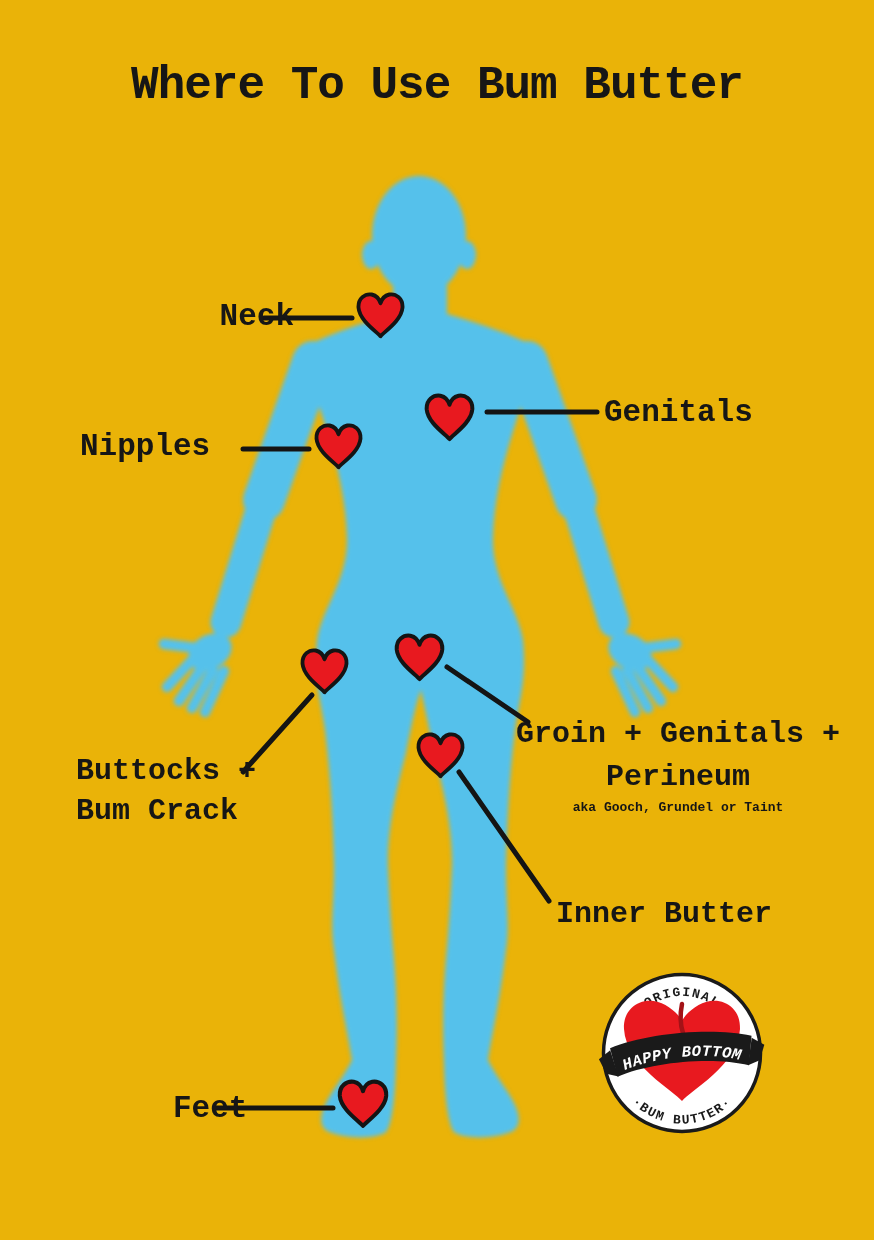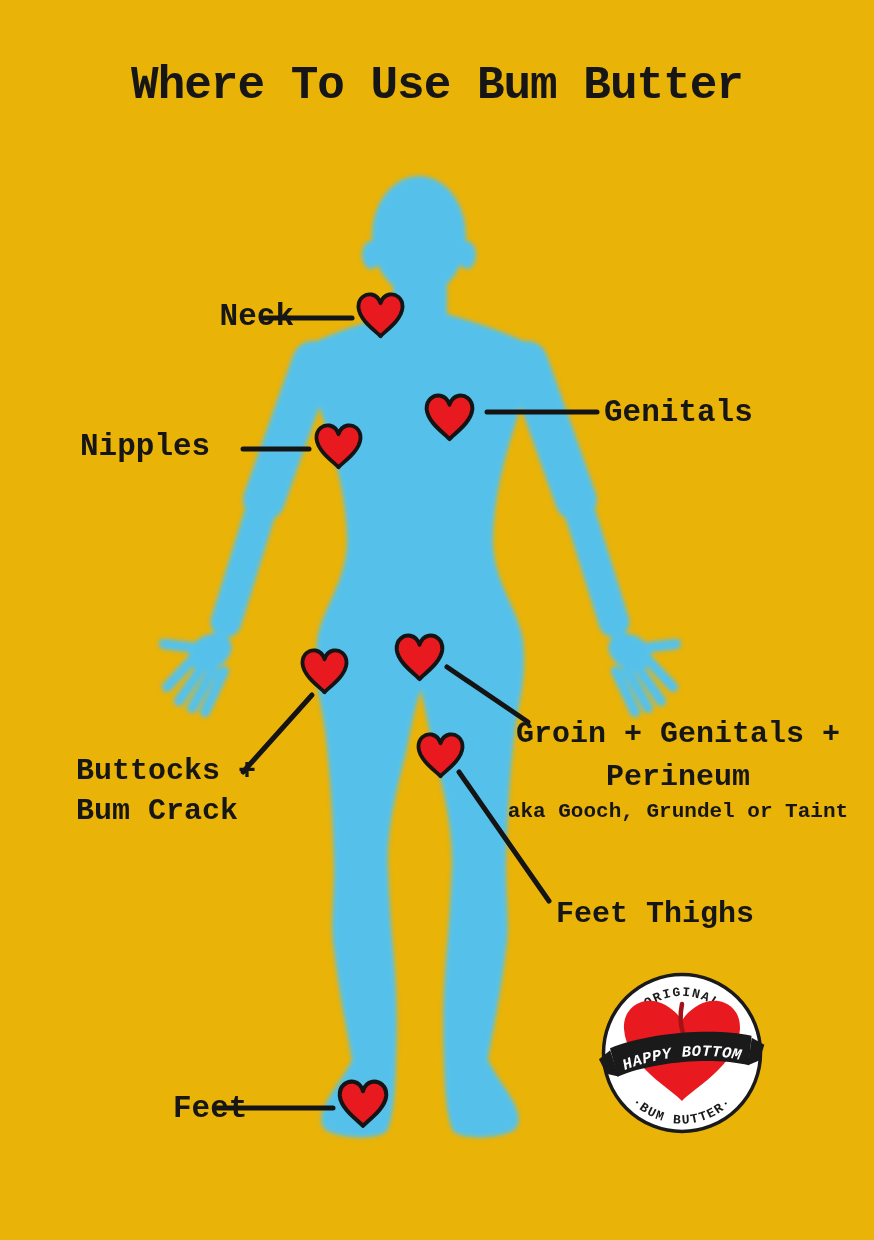--- a/index.html
+++ b/index.html
@@ -12,21 +12,21 @@
   .title {
     position:absolute; left:0; right:0; top:60px; text-align:center;
     font-size:46px; font-weight:700; letter-spacing:-1px; z-index:3;
   }
   .lbl-neck      { top:299px; right:580px; font-size:31px; }
   .lbl-nipples   { top:395px; left:604px;  font-size:31px; }
   .lbl-underarm  { top:429px; left:80px;   font-size:31px; }
   .lbl-buttocks  { top:736px; left:76px;   font-size:30px; line-height:1.33; white-space:normal; width:190px;margin-top:16px; }
   .lbl-groin     { top:713px; left:500px;  width:356px; text-align:center; white-space:normal; }
   .groin-main    { font-size:30px; font-weight:700; line-height:1.44; }
-  .groin-sub     { font-size:21px; font-weight:700; margin-top:1px; }
+  .groin-sub     { font-size:13px; font-weight:700; margin-top:1px; }
   .lbl-innerthighs { top:897px; left:556px; font-size:30px; }
   .lbl-feet      { top:1091px; left:133px; font-size:31px;margin-left:40px; }
 </style>
 </head>
 <body>
 
 <div class="canvas">
 
   <div class="title">Where To Use Bum Butter</div>
 
@@ -154,16 +154,16 @@
     <div>Buttocks +</div>
     <div>Bum Crack</div>
   </div>
 
   <div class="lbl lbl-groin">
     <div class="groin-main">Groin + Genitals +</div>
     <div class="groin-main">Perineum</div>
     <div class="groin-sub">aka Gooch, Grundel or Taint</div>
   </div>
 
-  <div class="lbl lbl-innerthighs">Feet Thighs</div>
+  <div class="lbl lbl-innerthighs">Inner Butter</div>
   <div class="lbl lbl-feet">Feet</div>
 
 </div>
 
 </body></html>

